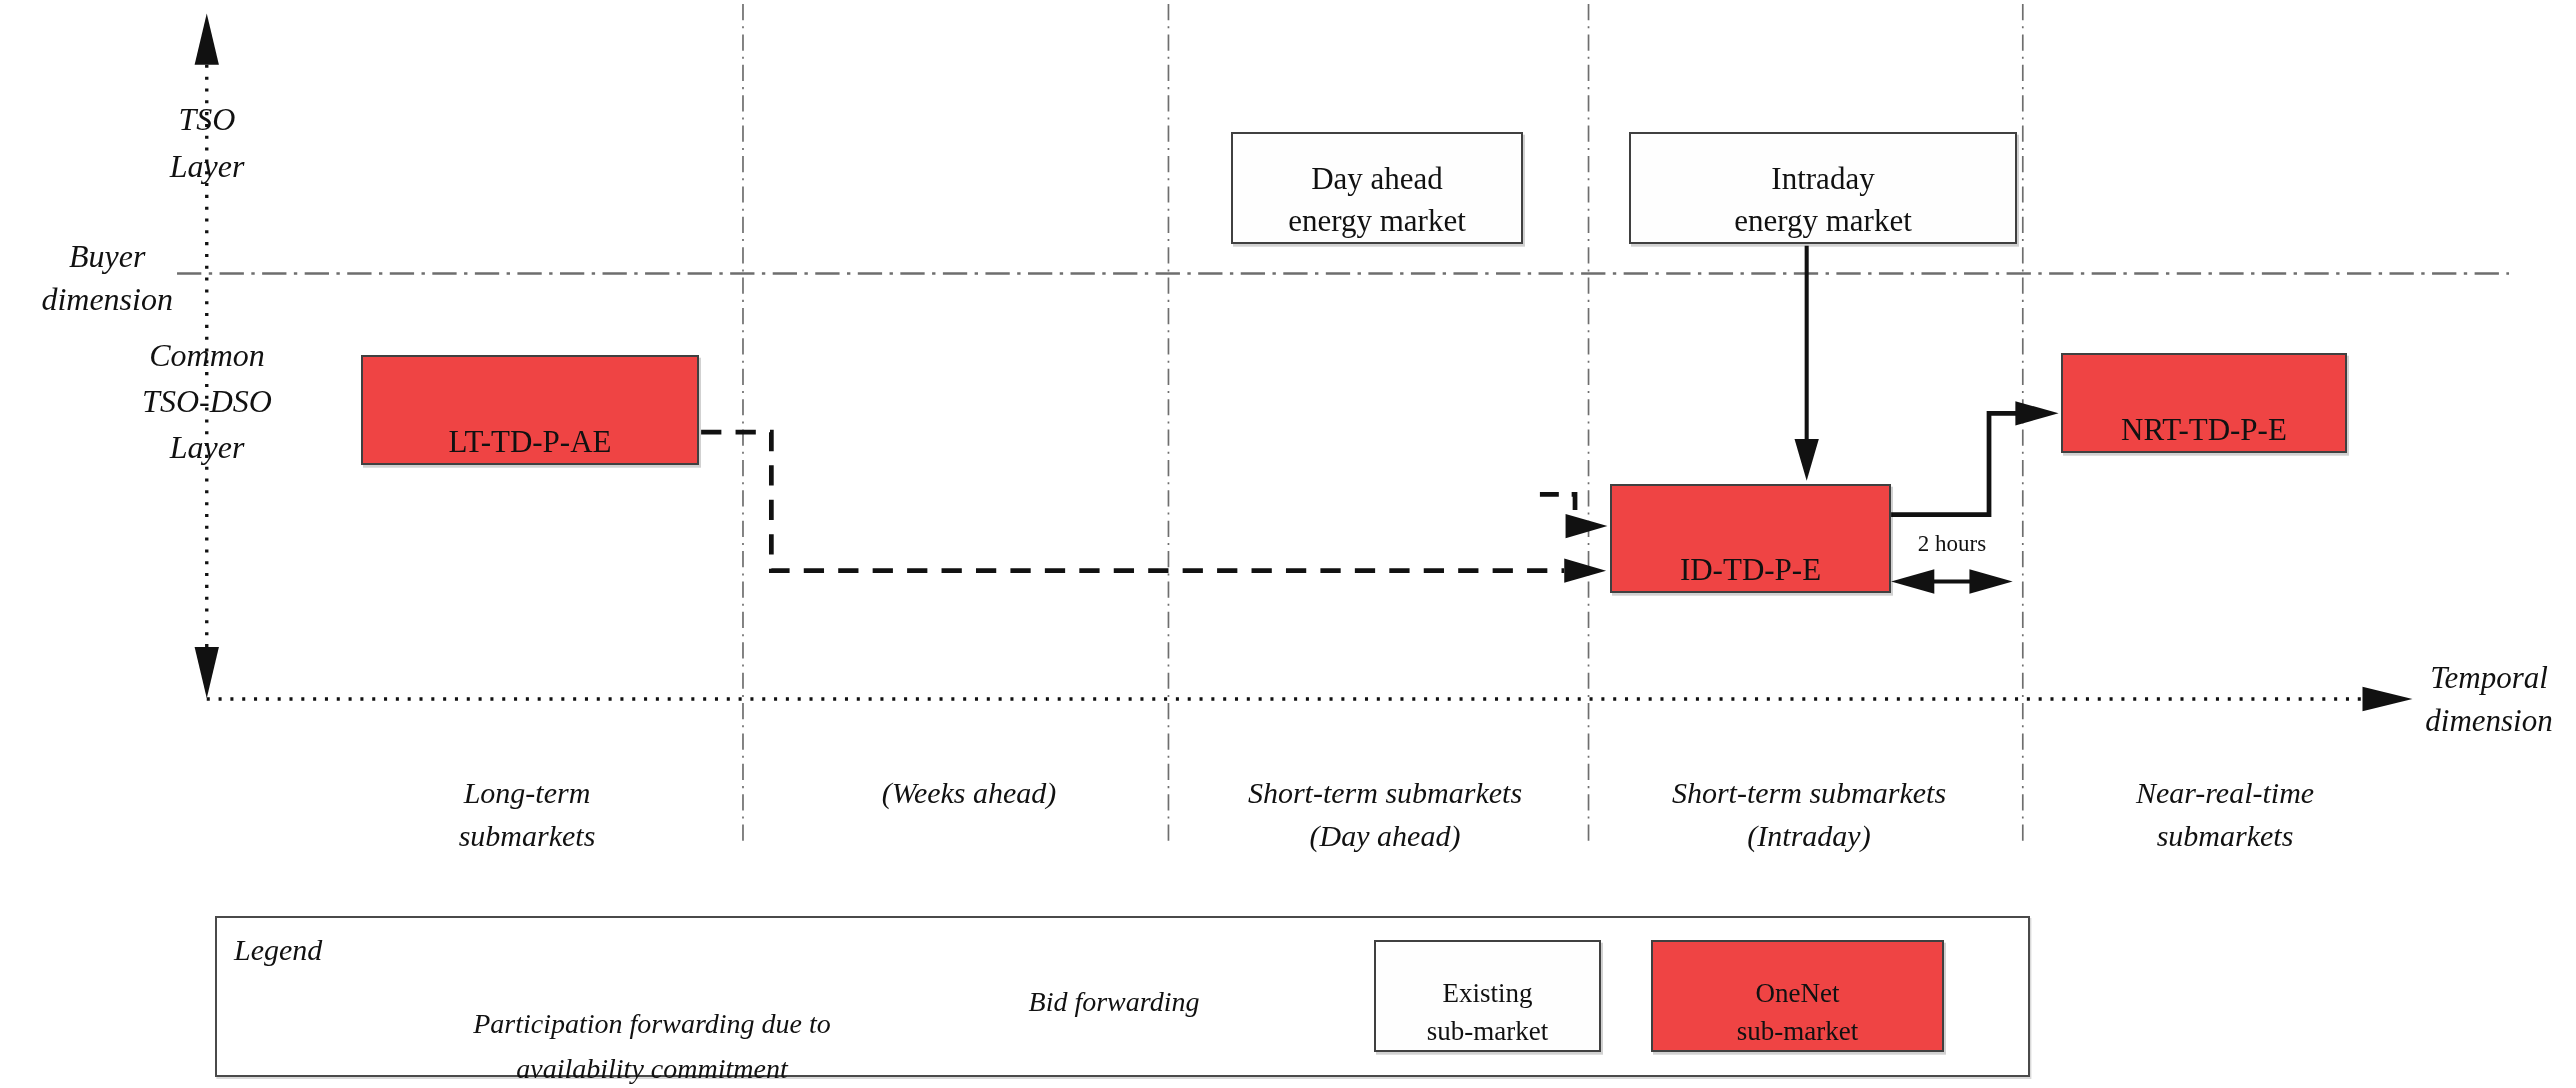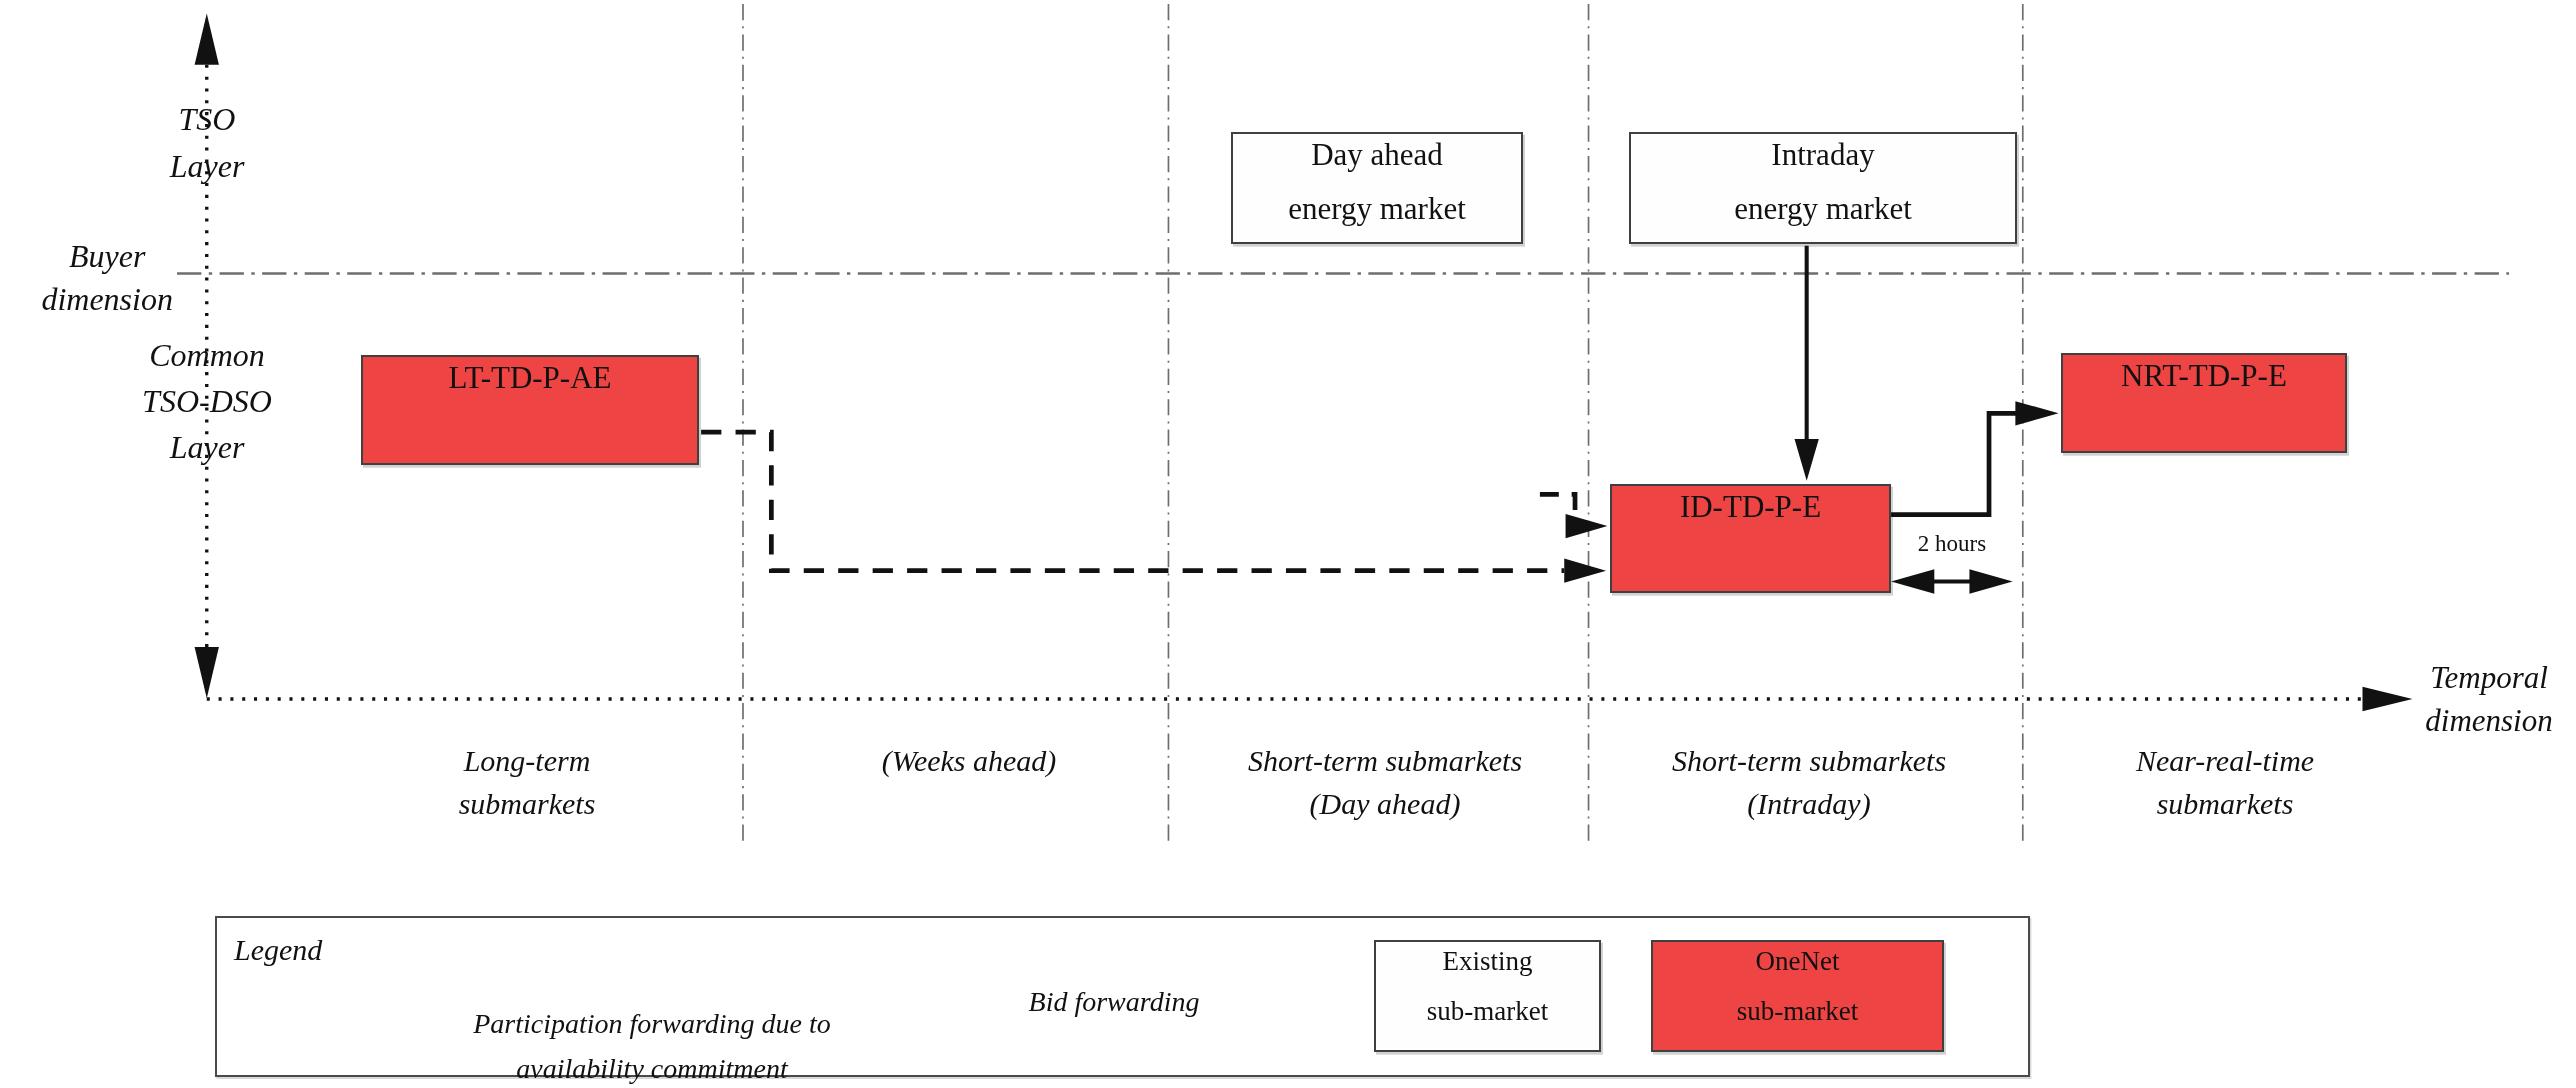--- a/index.html
+++ b/index.html
@@ -9,32 +9,31 @@
     background:#ffffff;
     font-family:"Liberation Serif","DejaVu Serif",serif;
     color:#111;
     overflow:hidden;
   }
   svg.lines{position:absolute;left:0;top:0;z-index:1;}
   .box{
     position:absolute;z-index:3;
     border:2px solid #404040;
     box-shadow:2px 2.7px 0 rgba(0,0,0,0.18);
-    display:flex;flex-direction:column;align-items:center;justify-content:flex-start;
+    display:flex;flex-direction:column;align-items:center;justify-content:flex-end;
     text-align:center;font-size:31px;line-height:42px;
     box-sizing:border-box;
-    gap:12px;
   }
   .box.white{background:#fefefe;}
   .box.gray{background:#ef4444;}
   .lbl{
     position:absolute;z-index:2;text-align:center;
   }
   .layer-lbl{font-size:32px;line-height:47px;font-style:italic;}
-  .zone-lbl{font-size:30px;line-height:43px;font-style:italic;width:446px;top:739px;}
+  .zone-lbl{font-size:30px;line-height:43px;font-style:italic;width:446px;top:771px;}
   .legend-outer{
     position:absolute;z-index:2;
     border:2px solid #4a4a4a;background:#fff;
     box-shadow:1.4px 2px 0 rgba(0,0,0,0.15);
     box-sizing:border-box;
   }
   .legend-text{font-size:28px;line-height:45px;font-style:italic;}
   .small-lbl{font-size:23px;line-height:27px;}
   .legend-box{font-size:27px;line-height:38px;}
 </style>

